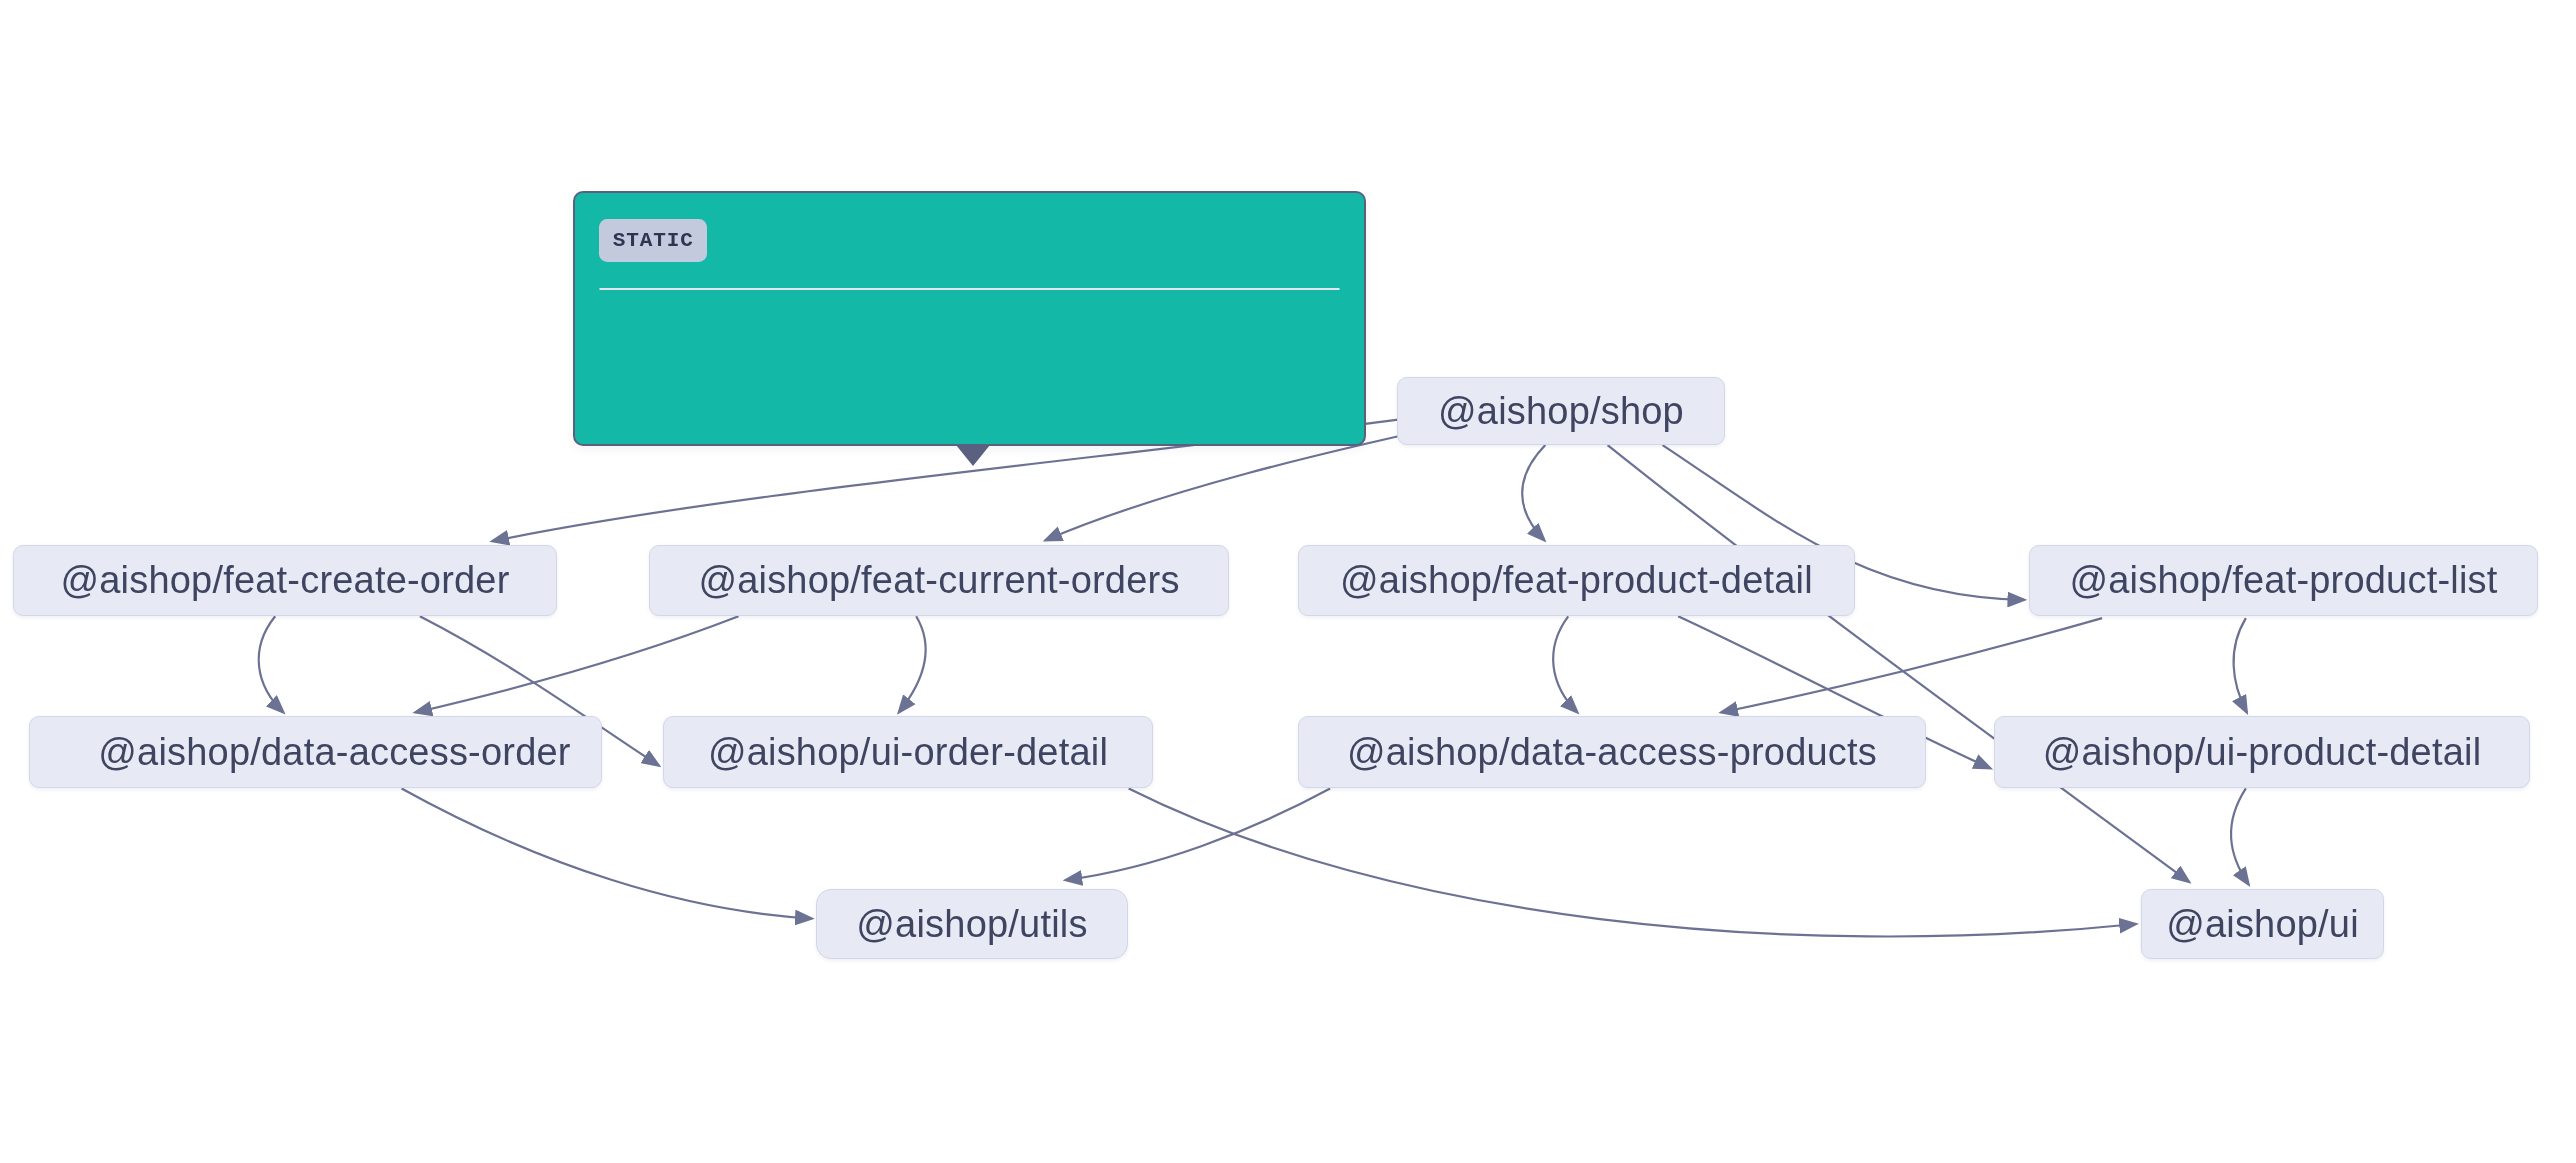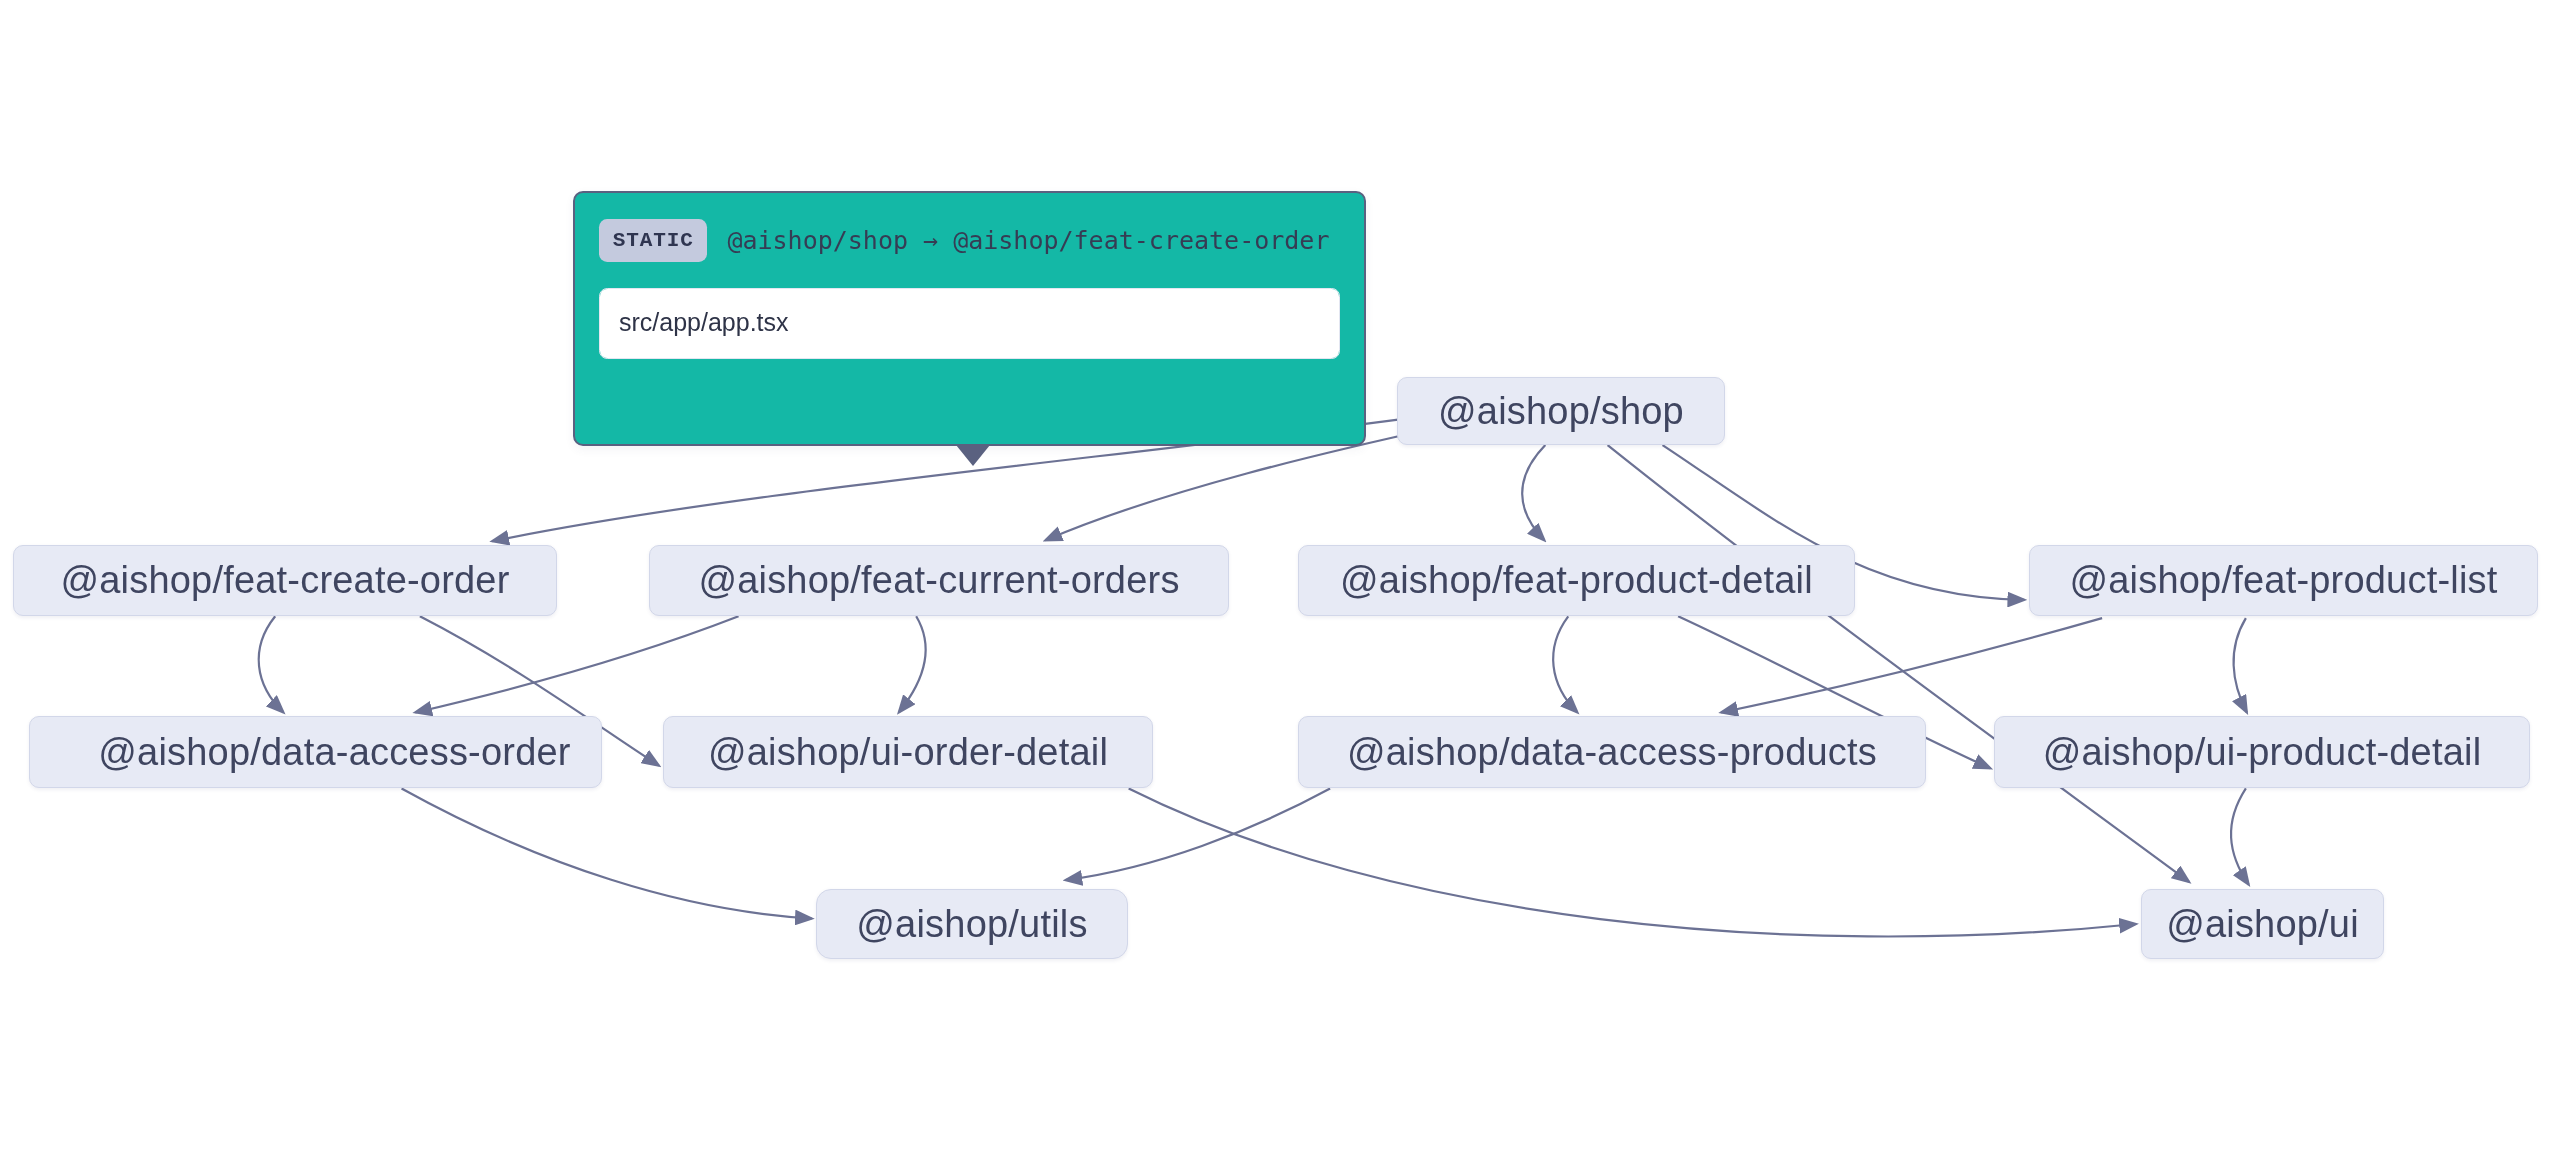--- a/index.html
+++ b/index.html
@@ -146,22 +146,20 @@
       <div class="node" style="left: 663px; top: 716px; width: 490px; height: 72px;">@aishop/ui-order-detail</div>
       <div class="node" style="left: 1298px; top: 716px; width: 628px; height: 72px;">@aishop/data-access-products</div>
       <div class="node" style="left: 1994px; top: 716px; width: 536px; height: 72px;">@aishop/ui-product-detail</div>
       <div class="node" style="left: 816px; top: 889px; width: 312px; height: 70px; border-radius: 15px;">@aishop/utils</div>
       <div class="node" style="left: 2141px; top: 889px; width: 243px; height: 70px;">@aishop/ui</div>
     </div>
 
   <div class="tooltip">
     <div class="tt-header">
       <span class="tt-badge">STATIC</span>
-      <span class="tt-edge-label">@aishop/shop → @aishop/feat-create-order</span>
     </div>
     <div class="tt-files-card">
-      <div class="tt-file-row">src/app/app.tsx</div>
     </div>
   </div>
   <div class="tooltip-caret"></div>
 
 </div>
 
 
 </body></html>

